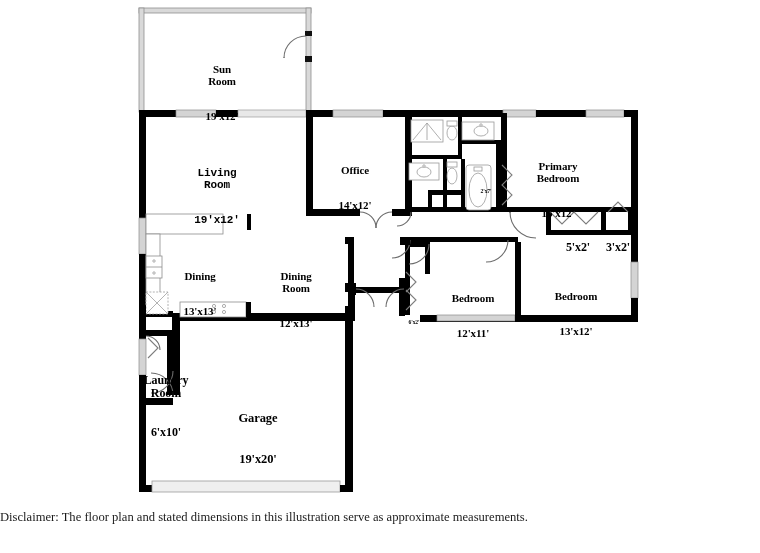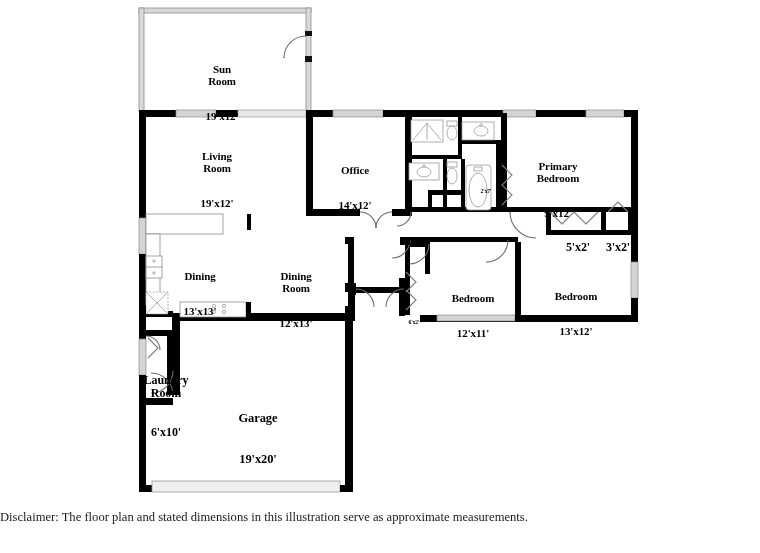--- a/index.html
+++ b/index.html
@@ -277,35 +277,35 @@
     </g>
 
   </svg>
 
   <div class="room-label sz-md" style="left:160px; top:40px; width:124px;">
     <span class="rl-name">Sun
 Room</span>
     <span class="rl-dim">19'x12'</span>
   </div>
 
-  <div class="room-label sz-md" style="left:155px; top:127px; width:124px;">
+  <div class="room-label sz-md" style="left:155px; top:144px; width:124px;font-family:Liberation Mono, monospace;">
     <span class="rl-name">Living
 Room</span>
     <span class="rl-dim">19'x12'</span>
   </div>
 
   <div class="room-label sz-md" style="left:293px; top:141px; width:124px;">
     <span class="rl-name">Office</span>
     <span class="rl-dim">14'x12'</span>
   </div>
 
   <div class="room-label sz-md" style="left:496px; top:137px; width:124px;">
     <span class="rl-name">Primary
 Bedroom</span>
-    <span class="rl-dim">9'x12'</span>
+    <span class="rl-dim">16'x12'</span>
   </div>
 
   <div class="room-label sz-md" style="left:138px; top:247px; width:124px;">
     <span class="rl-name">Dining</span>
     <span class="rl-dim">13'x13'</span>
   </div>
 
   <div class="room-label sz-md" style="left:234px; top:247px; width:124px;">
     <span class="rl-name">Dining
 Room</span>

